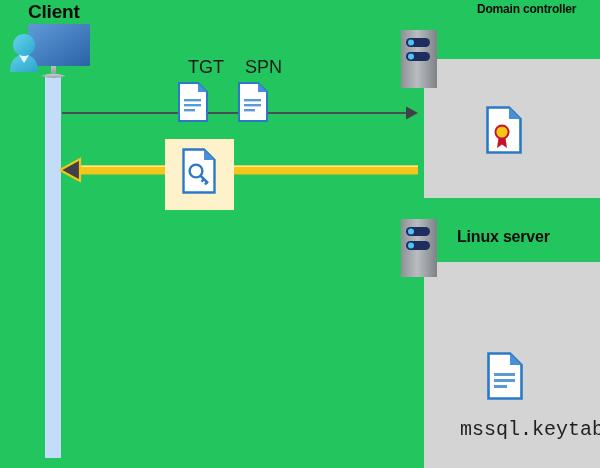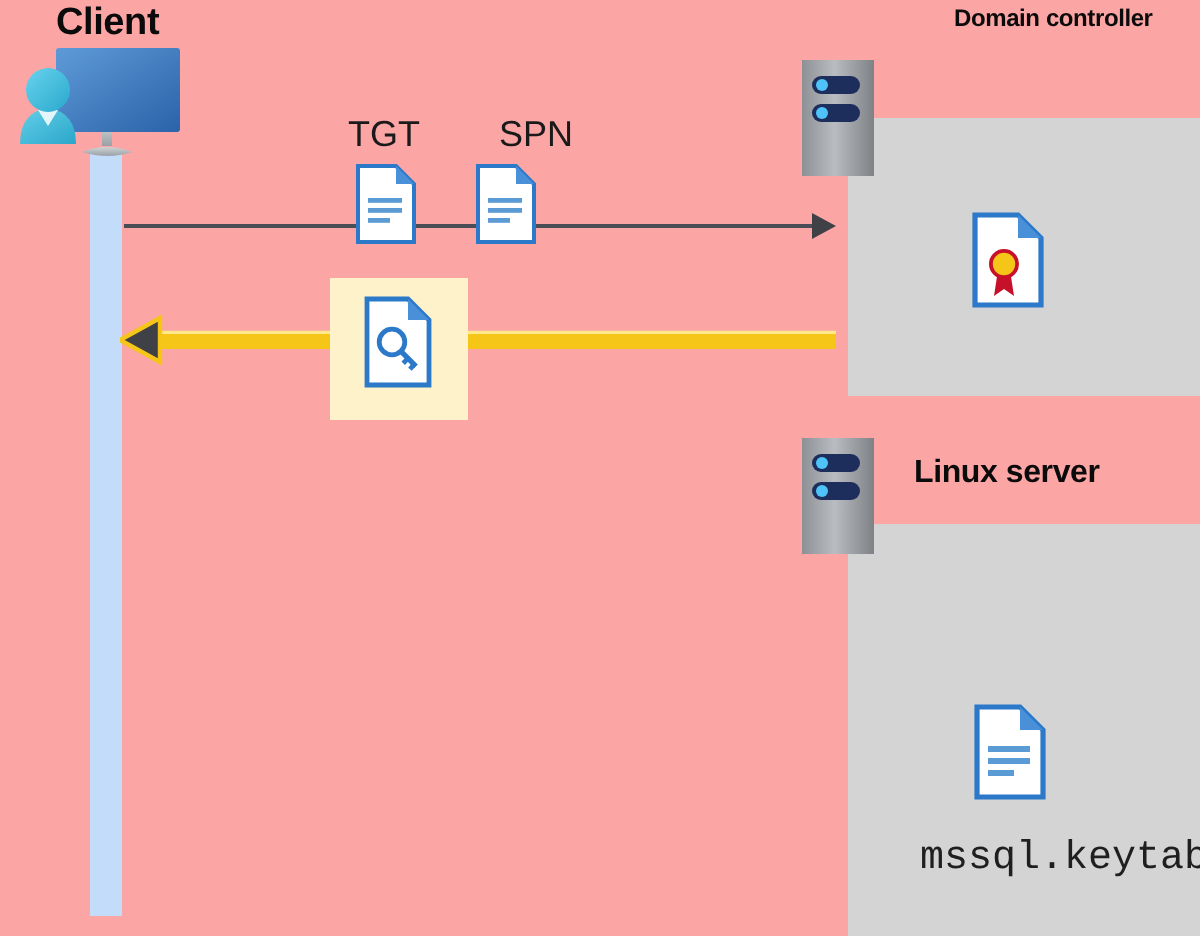--- a/index.html
+++ b/index.html
@@ -7,21 +7,21 @@
     padding: 0;
     background: #ffffff;
   }
   body {
     font-family: "Liberation Sans", sans-serif;
   }
   #canvas {
     position: relative;
     width: 600px;
     height: 468px;
-    background: #fca5a5;
+    background: #22c55e;
     overflow: hidden;
   }
   .abs { position: absolute; }
 
   
   .title {
     font-weight: bold;
     color: #0b0b0b;
     letter-spacing: -0.2px;
     line-height: 1.12;
@@ -66,22 +66,22 @@
   #arrow-request  { left: 62px;  top: 104px; width: 356px; height: 18px; }
   #arrow-response { left: 60px;  top: 157px; width: 358px; height: 26px; }
 
   
   .doc-label {
     font-size: 18px;
     color: #1a1a1a;
     text-align: center;
     width: 60px;
   }
-  #tgt-label { left: 162px; top: 57px; }
-  #spn-label { left: 238px; top: 57px; }
+  #tgt-label { left: 176px; top: 57px; }
+  #spn-label { left: 222px; top: 57px; text-align: right; }
   #tgt-doc { left: 178px; top: 82px; width: 30px; height: 40px; }
   #spn-doc { left: 238px; top: 82px; width: 30px; height: 40px; }
 
   
   #ticket-highlight {
     left: 165px; top: 139px;
     width: 69px; height: 71px;
     background: #fdf2c9;
   }
   #ticket-doc { left: 182px; top: 148px; width: 34px; height: 46px; }

